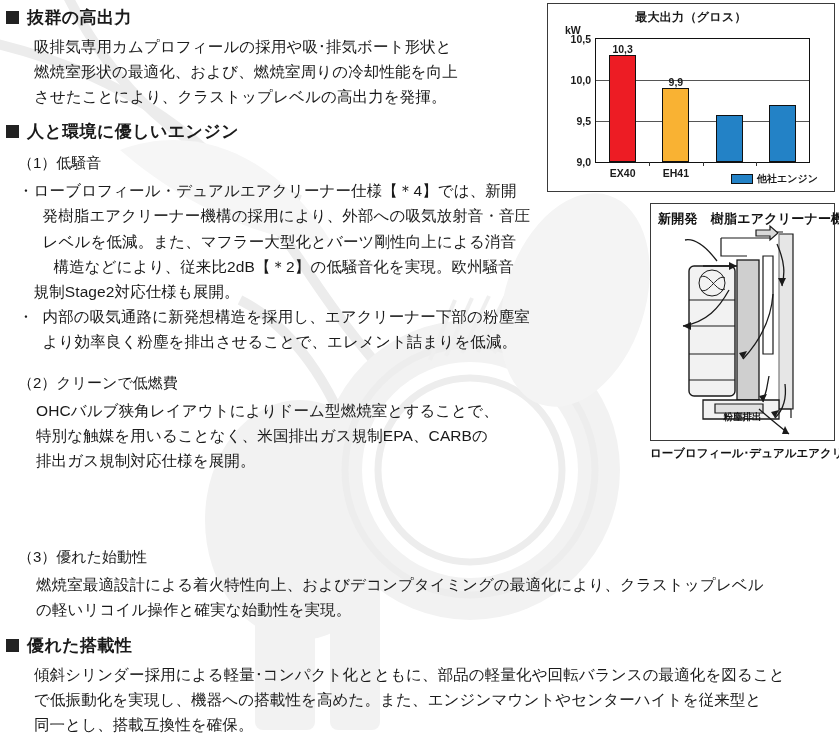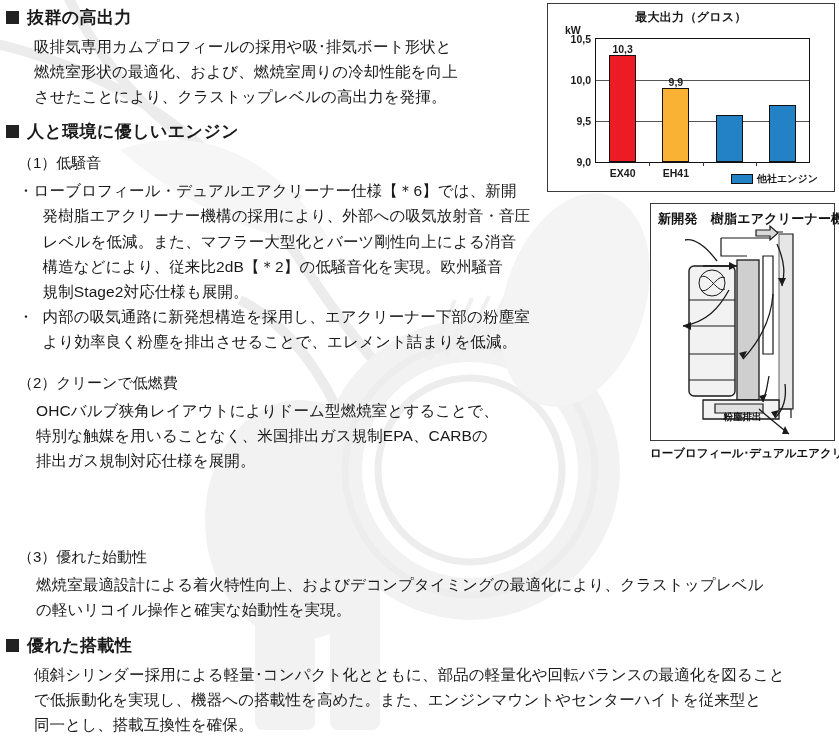--- a/index.html
+++ b/index.html
@@ -217,25 +217,25 @@
 
   <div class="sec-head" style="margin:11px 0 0 6px;">
     <span class="sq"></span>
     <span>人と環境に優しいエンジン</span>
   </div>
 
   <div class="sub-head" style="margin:8px 0 0 18px;">（1）低騒音</div>
   <div class="body-p" style="margin:3px 0 0 18px;display:flex;">
     <span style="flex:none;">・</span>
     <span>
-      <span style="display:block;margin-left:0;">ローブロフィール・デュアルエアクリーナー仕様【＊6】では、新開</span>
+      <span style="display:block;margin-left:0;">ローブロフィール・デュアルエアクリーナー仕様【＊4】では、新開</span>
       <span style="display:block;margin-left:9px;">発樹脂エアクリーナー機構の採用により、外部への吸気放射音・音圧</span>
       <span style="display:block;margin-left:9px;">レベルを低減。また、マフラー大型化とバーツ剛性向上による消音</span>
-      <span style="display:block;margin-left:9px;">構造などにより、従来比2dB【＊2】の低騒音化を実現。欧州騒音</span>
-      <span style="display:block;margin-left:9px;">規制Stage2対応仕様も展開。</span>
+      <span style="display:block;margin-left:20px;">構造などにより、従来比2dB【＊2】の低騒音化を実現。欧州騒音</span>
+      <span style="display:block;">規制Stage2対応仕様も展開。</span>
     </span>
   </div>
   <div class="body-p" style="margin:0 0 0 18px;display:flex;">
     <span style="flex:none;">・</span>
     <span>
       <span style="display:block;margin-left:9px;">内部の吸気通路に新発想構造を採用し、エアクリーナー下部の粉塵室</span>
       <span style="display:block;margin-left:9px;">より効率良く粉塵を排出させることで、エレメント詰まりを低減。</span>
     </span>
   </div>
 

